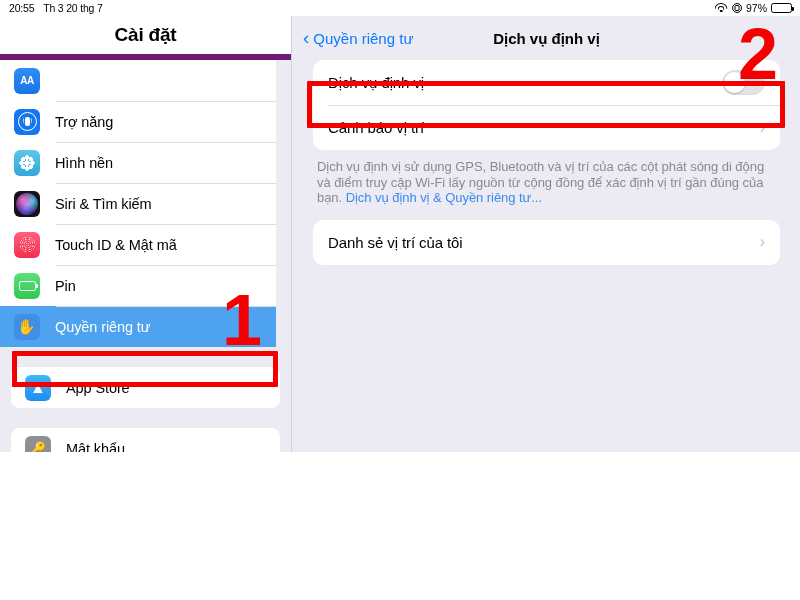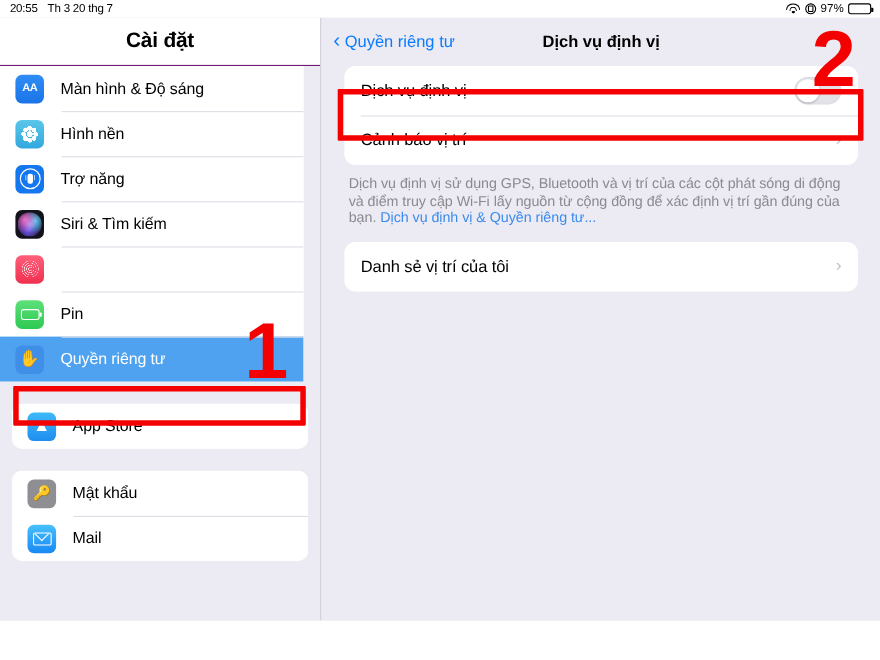--- a/index.html
+++ b/index.html
@@ -4,21 +4,21 @@
 <style>
   * { box-sizing: border-box; margin: 0; padding: 0; }
   html, body {
     width: 800px; height: 600px;
     font-family: "Liberation Sans", "DejaVu Sans", sans-serif;
     background: #ffffff;
     overflow: hidden;
   }
   #screen {
     position: relative;
-    width: 800px; height: 564px;
+    width: 800px; height: 452px;
     background: #eceaf2;
     overflow: hidden;
   }
 
   
   #statusbar {
     position: absolute; top: 0; left: 0;
     width: 800px; height: 16px;
     background: #ffffff;
     display: flex; align-items: center;
@@ -64,21 +64,21 @@
   #sidebar {
     position: absolute; top: 16px; left: 0;
     width: 292px; height: 584px;
     background: #eceaf2;
     border-right: 1px solid #d2d0d8;
     overflow: hidden;
   }
   #sidebar-header {
     height: 44px; background: #ffffff;
     display: flex; align-items: center; justify-content: center;
-    border-bottom: 1px solid #701a75;
+    border-bottom: 6px solid #701a75;
   }
   #sidebar-title { font-size: 19px; font-weight: bold; color: #000; letter-spacing: -0.2px; }
   .side-group {
     background: #ffffff;
     margin: 0 11px; border-radius: 9px; overflow: hidden;
   }
   .side-group.g1 { margin-top: 0; border-radius: 0 0 9px 9px; margin-left: 0; margin-right: 15px;
                    border-radius: 0; }
   .side-row {
     display: flex; align-items: center;
@@ -261,44 +261,44 @@
   </div>
 
   <div id="sidebar">
     <div id="sidebar-header">
       <span id="sidebar-title">Cài đặt</span>
     </div>
 
     <div class="side-group g1">
       <div class="side-row">
         <span class="side-icon ic-display">AA</span>
-        <span class="side-label">Màn hình &amp; Độ sáng</span>
+      </div>
+      <div class="side-row">
+        <span class="side-icon ic-access">
+            <span class="ring"></span>
+          </span>
+        <span class="side-label">Trợ năng</span>
       </div>
       <div class="side-row">
         <span class="side-icon ic-wall">
             <span class="flower"></span>
           </span>
         <span class="side-label">Hình nền</span>
       </div>
       <div class="side-row">
-        <span class="side-icon ic-access">
-            <span class="ring"></span>
-          </span>
-        <span class="side-label">Trợ năng</span>
-      </div>
-      <div class="side-row">
         <span class="side-icon ic-siri">
             <span class="orb"></span>
           </span>
         <span class="side-label">Siri &amp; Tìm kiếm</span>
       </div>
       <div class="side-row">
         <span class="side-icon ic-touch">
             <span class="fp"></span>
           </span>
+        <span class="side-label">Touch ID &amp; Mật mã</span>
       </div>
       <div class="side-row">
         <span class="side-icon ic-batt">
             <span class="b"></span>
           </span>
         <span class="side-label">Pin</span>
       </div>
       <div class="side-row selected">
         <span class="side-icon ic-priv">
             <span class="hand">✋</span>

